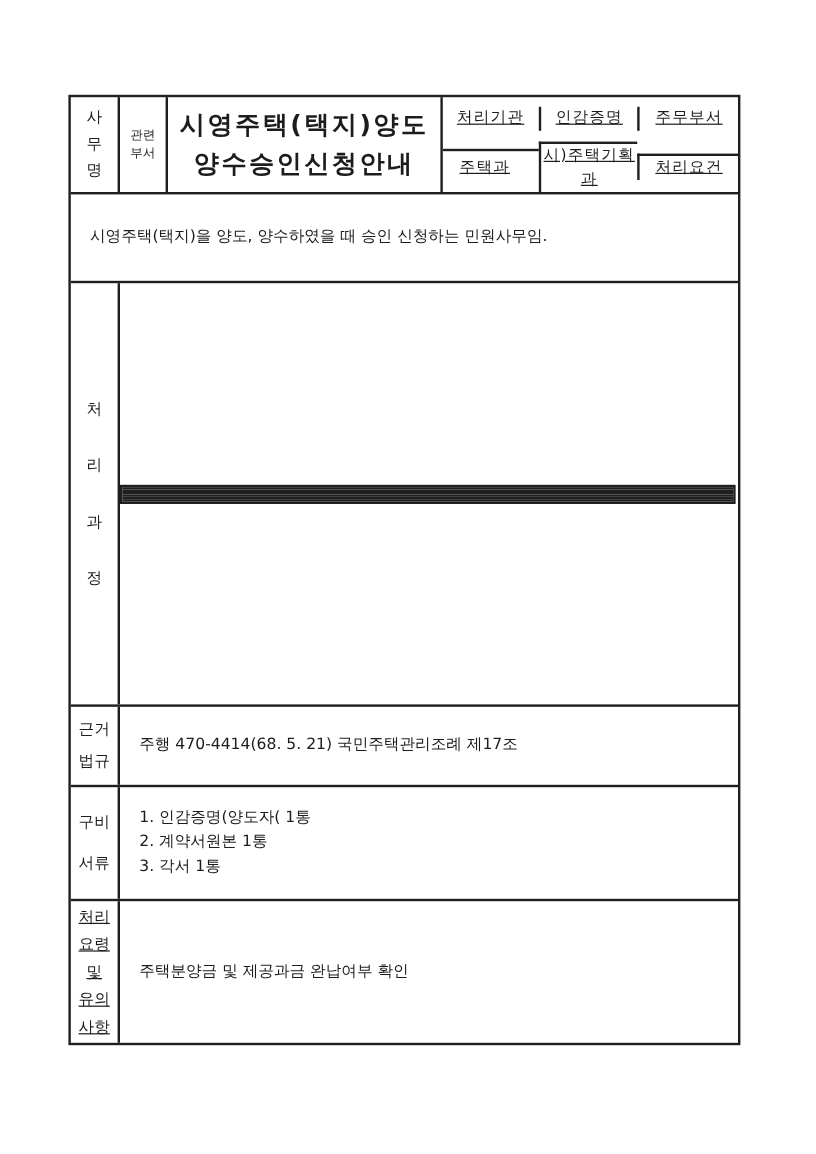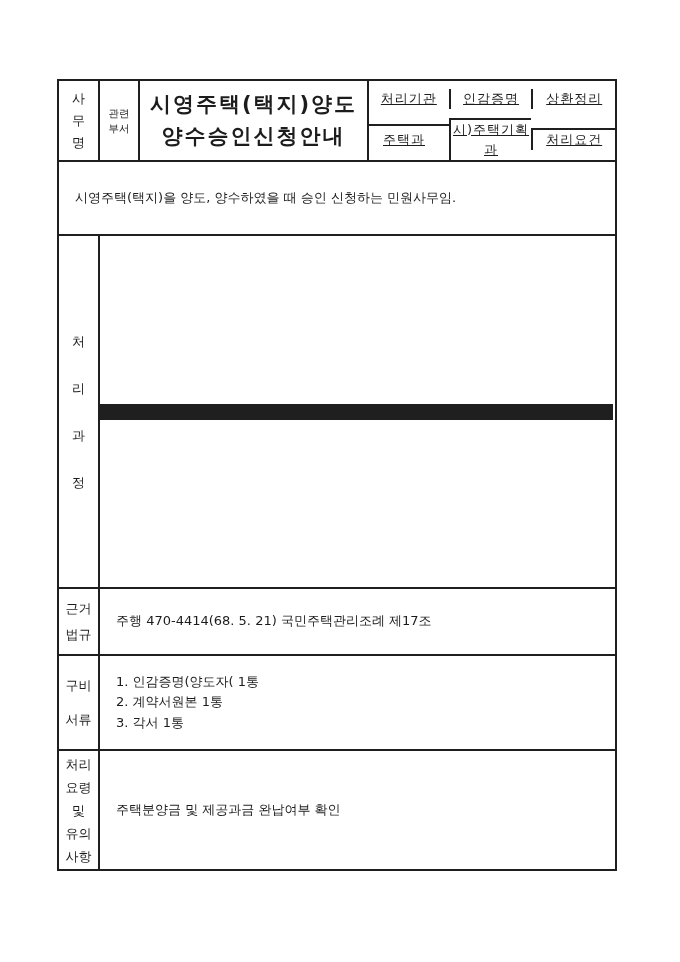--- a/index.html
+++ b/index.html
@@ -41,21 +41,21 @@
   .rowD { height:67px; flex:0 0 67px; }
   .rowE { height:95px; flex:0 0 95px; }
   .rowF { flex:1; }
   .vfill { flex:1; }
   .vfill .t { text-align:left; padding:0 16px; }
 
   .lh2 .t { line-height:26px; }
   .lh2w .t { line-height:34px; }
   .lh3 .t { line-height:22px; }
   .lh4 .t { line-height:47px; }
-  .lh5 .t { line-height:23px; }
+  .lh5 .t { line-height:23px;text-decoration:underline; }
 
   
   .rowC { height:353px; flex:0 0 353px; }
   .procArea { flex:1; padding:5px 2px 5px 0; display:flex; }
   .subtable { flex:1; border:2px solid #1f1f1f; display:flex; flex-direction:column; box-sizing:border-box; }
   .srow { display:flex; border-top:2px solid #1f1f1f; min-height:0; }
   .srow:first-child { border-top:none; }
   .sc { box-sizing:border-box; flex:1 1 0; display:flex; align-items:center; border-left:2px solid #1f1f1f; min-width:0; overflow:hidden; }
   .sc:first-child { border-left:none; }
   .sc.wide { flex:5 5 0; }
@@ -86,21 +86,21 @@
 양수승인신청안내</div>
     </div>
     <div class="c depts">
       <div class="dcell nl">
         <div class="t">처리기관</div>
       </div>
       <div class="dcell">
         <div class="t">인감증명</div>
       </div>
       <div class="dcell">
-        <div class="t">상환정리</div>
+        <div class="t">주무부서</div>
       </div>
       <div class="dcell nl b spreadc">
         <div class="t">주택과</div>
       </div>
       <div class="dcell b">
         <div class="t">시)주택기획과</div>
       </div>
       <div class="dcell b">
         <div class="t">처리요건</div>
       </div>

